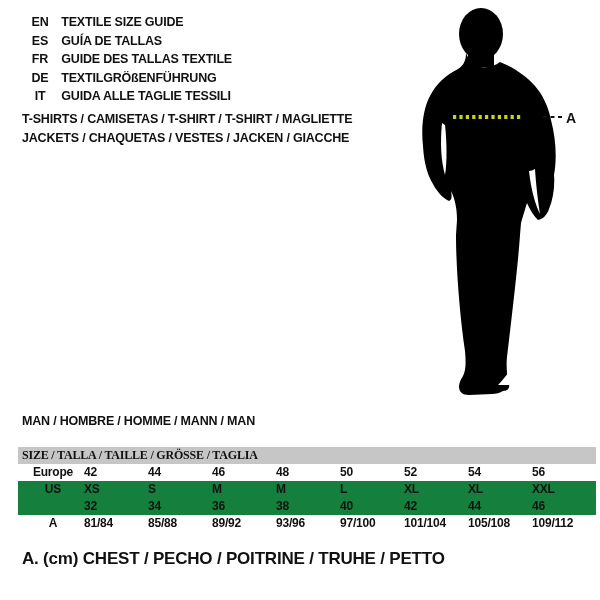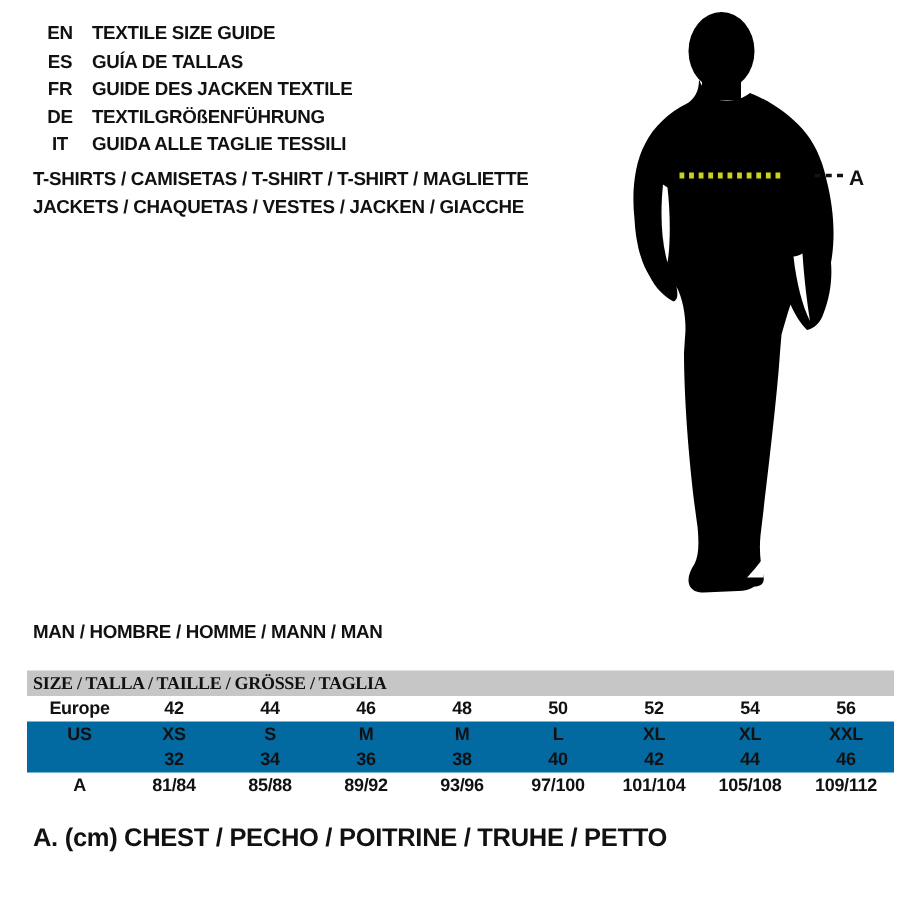--- a/index.html
+++ b/index.html
@@ -18,41 +18,41 @@
   .figure-wrap{position:absolute;left:415px;top:5px;width:185px;height:400px;}
   
   .man-title{position:absolute;left:22px;top:414px;font-size:12.5px;white-space:nowrap;}
   
   .size-table{position:absolute;left:18px;top:447px;width:578px;font-size:12px;}
   .t-header{
     height:17px;line-height:17px;background:#c6c6c6;padding-left:4px;
     white-space:nowrap;overflow:hidden;font-family:Liberation Serif, serif;
   }
   .t-row{display:grid;grid-template-columns:66px repeat(8,1fr);height:17px;line-height:17px;}
-  .t-row.shaded{background:#0369a1;}
+  .t-row.shaded{background:#15803d;}
   .t-label{padding-left:4px;text-align:center;}
-  .t-cell{text-align:center;}
+  .t-cell{text-align:left;}
   
   .footnote{position:absolute;left:22px;top:549px;font-size:17px;white-space:nowrap;}
 </style>
 </head>
 <body>
 
 <div class="lang-list">
   <div class="lang-row">
     <span class="lang-code">EN</span>
     <span class="lang-label">TEXTILE SIZE GUIDE</span>
   </div>
   <div class="lang-row">
     <span class="lang-code">ES</span>
     <span class="lang-label">GUÍA DE TALLAS</span>
   </div>
   <div class="lang-row">
     <span class="lang-code">FR</span>
-    <span class="lang-label">GUIDE DES JACKEN TEXTILE</span>
+    <span class="lang-label">GUIDE DES TALLAS TEXTILE</span>
   </div>
   <div class="lang-row">
     <span class="lang-code">DE</span>
     <span class="lang-label">TEXTILGRÖßENFÜHRUNG</span>
   </div>
   <div class="lang-row">
     <span class="lang-code">IT</span>
     <span class="lang-label">GUIDA ALLE TAGLIE TESSILI</span>
   </div>
 </div>

